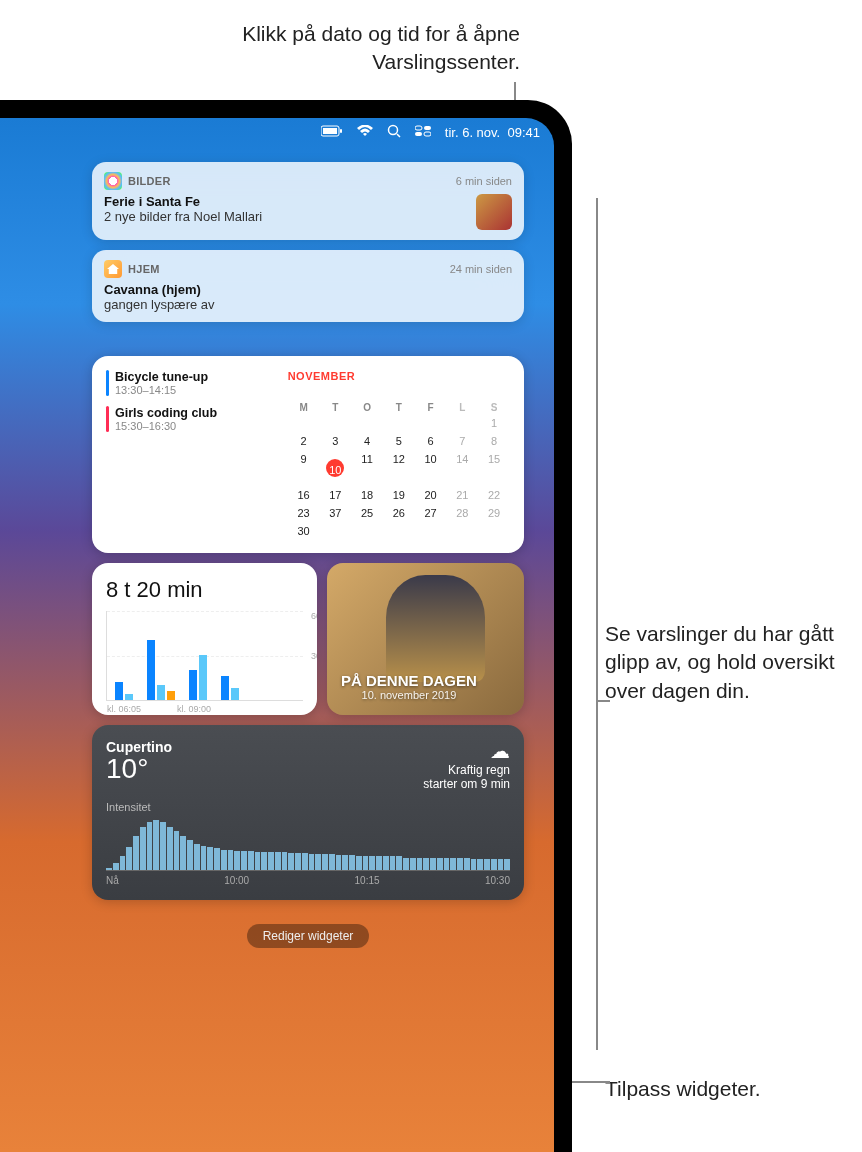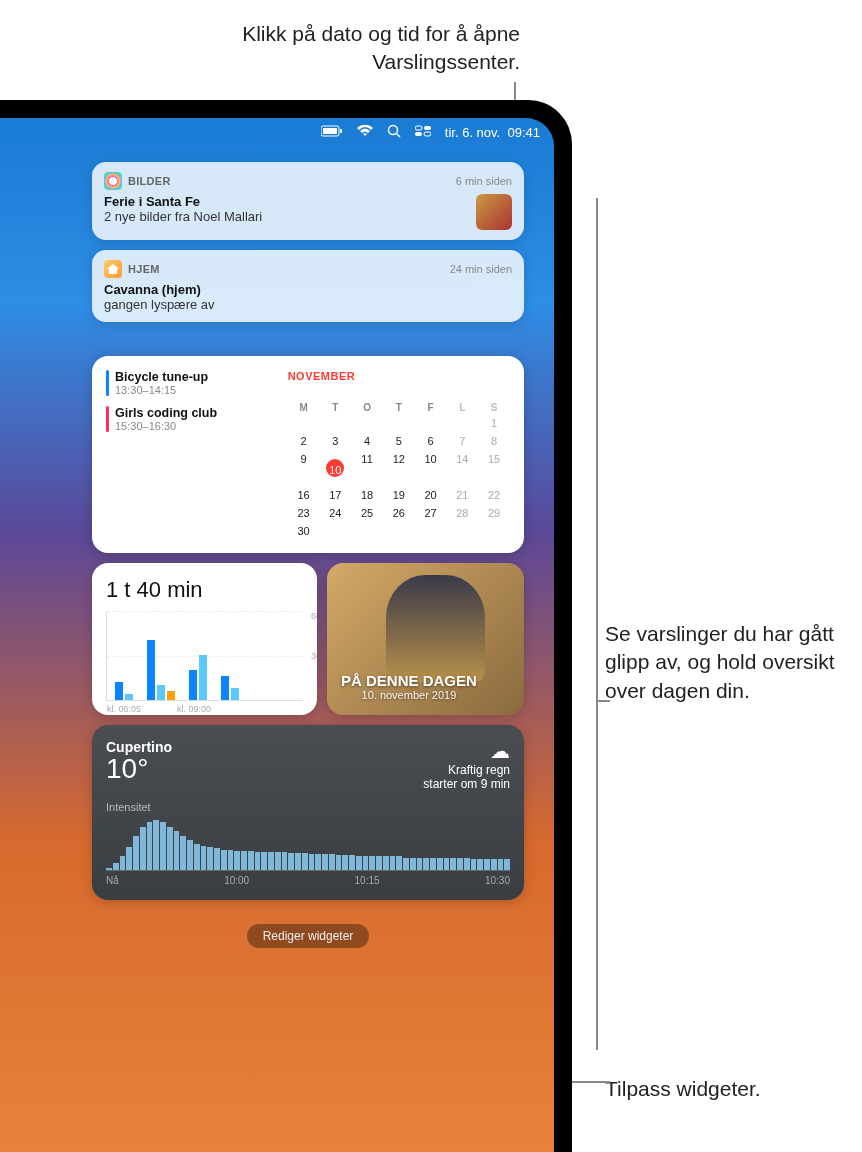--- a/index.html
+++ b/index.html
@@ -266,40 +266,40 @@
               <div class="d we">14</div>
               <div class="d we">15</div>
               <div class="d">16</div>
               <div class="d">17</div>
               <div class="d">18</div>
               <div class="d">19</div>
               <div class="d">20</div>
               <div class="d we">21</div>
               <div class="d we">22</div>
               <div class="d">23</div>
-              <div class="d">24</div>
+              <div class="d">37</div>
               <div class="d">25</div>
               <div class="d">26</div>
               <div class="d">27</div>
               <div class="d we">28</div>
               <div class="d we">29</div>
               <div class="d">30</div>
               <div class="d"></div>
               <div class="d"></div>
               <div class="d"></div>
               <div class="d"></div>
               <div class="d we"></div>
               <div class="d we"></div>
             </div>
         </div>
       </div>
 
       <div class="row-widgets">
         <div class="widget st-widget">
-          <div class="big">1 t 40 min</div>
+          <div class="big">8 t 20 min</div>
           <div class="st-chart">
             <div class="gl" style="top:0"></div>
             <div class="gl" style="top:45px"></div>
             <span class="yl y60">60 m</span>
             <span class="yl y30">30 m</span>
 
             <div class="bars" id="st-bars">
                 <div class="bg">
                   <div class="b" style="height: 18px; background: rgb(10, 132, 255);"></div>
                   <div class="b" style="height: 6px; background: rgb(90, 200, 250);"></div>

